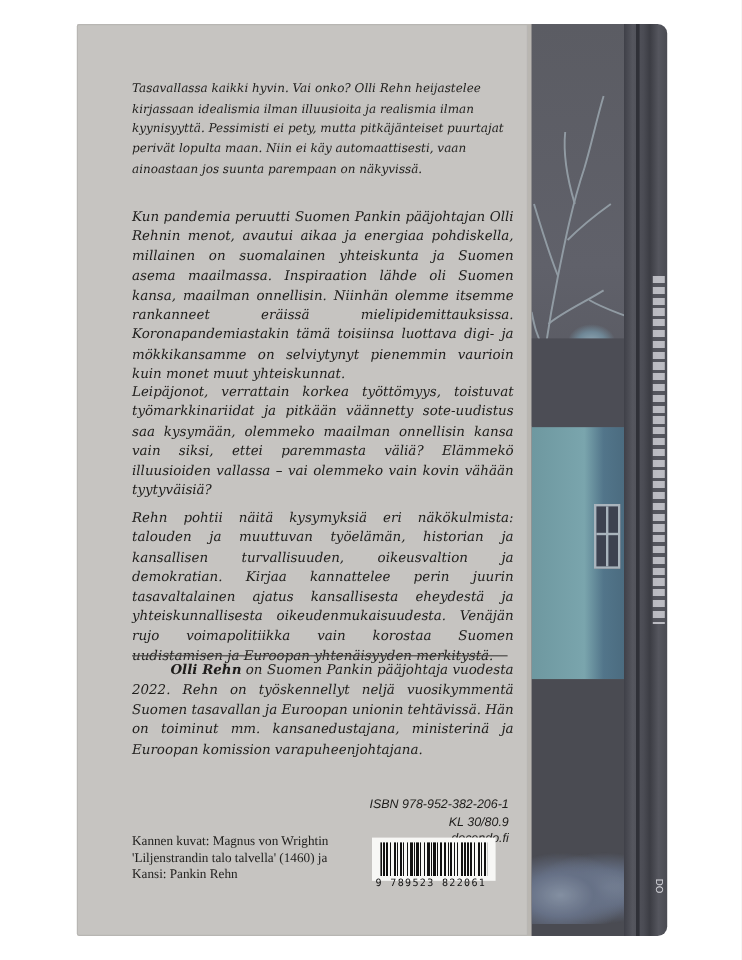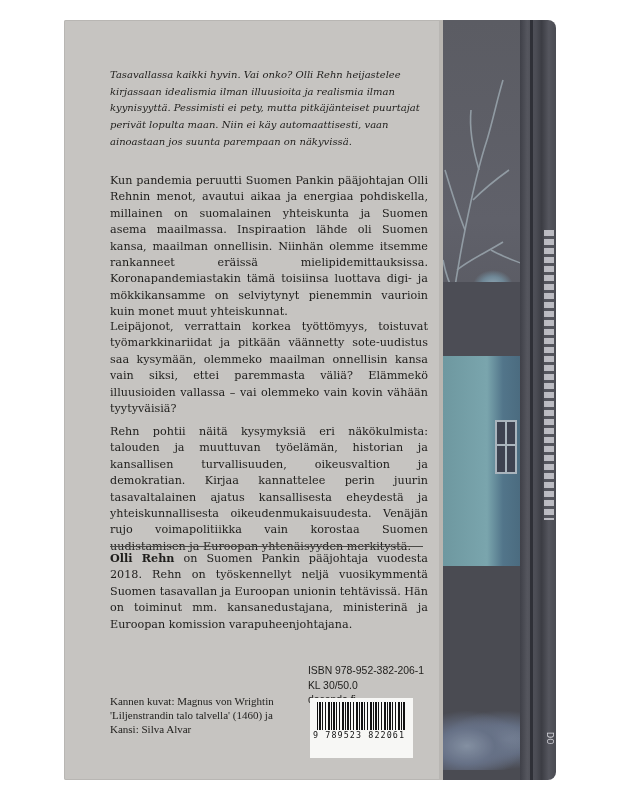--- a/index.html
+++ b/index.html
@@ -38,34 +38,34 @@
     background: linear-gradient(90deg, #3f4048 0%, #55565e 20%, #4b4c54 45%, #3c3d44 60%, #55565e 80%, #4a4b52 100%);
     border-radius: 0 8px 8px 0;
   }
   .spine-groove { position: absolute; left: 10px; top: 0; width: 3px; height: 100%; background: #2f3037; }
   .spine-title { position: absolute; right: 2px; top: 210px; width: 10px; height: 290px;
     background: repeating-linear-gradient(180deg, #d6d6dc 0px, #d6d6dc 6px, #55565e 6px, #55565e 9px); opacity: 0.8; }
   .spine-publisher { position: absolute; right: 2px; top: 712px; font-family: "DejaVu Sans", sans-serif; font-size: 8px; color: #d6d6dc; writing-mode: vertical-rl; }
 
   .branches { position: absolute; left: 0; top: 0; width: 80px; height: 335px; }
 
-  .text-block { position: absolute; left: 46px; width: 318px; color: #1e1d1b; font-size: 11.2px; line-height: 16.4px; }
+  .text-block { position: absolute; left: 46px; width: 318px; color: #1e1d1b; font-size: 11.2px; line-height: 16.4px; font-style: italic; }
   .text-block p { margin: 0; }
   .intro { top: 47px; font-style: italic; font-size: 10px; line-height: 16.7px; }
   .para1 { top: 153px; text-align: justify; }
   .para2 { top: 299px; text-align: justify; }
   .para3 { top: 404px; text-align: justify; }
   .divider { position: absolute; left: 46px; top: 526px; width: 313px; height: 1px; background: #4a4946; }
   .author { top: 530px; text-align: justify; }
-  .author strong { font-weight: bold; }
+  .author strong { font-weight: bold; margin-left: 32px; }
 
-  .meta { position: absolute; right: 16px; top: 644px; text-align: left; font-family: "Liberation Sans", sans-serif; font-size: 10.4px; line-height: 14.5px; color: #1e1d1b; }
+  .meta { position: absolute; right: 16px; top: 644px; text-align: right; font-family: "Liberation Sans", sans-serif; font-size: 10.4px; line-height: 14.5px; color: #1e1d1b; font-style: italic; }
   .credits { position: absolute; left: 46px; top: 674px; font-family: Liberation Serif, serif; font-size: 11px; line-height: 14px; color: #1e1d1b; }
 
-  .barcode-box { position: absolute; left: 246px; top: 678px; width: 103px; height: 60px; background: #f7f7f5; }
+  .barcode-box { position: absolute; left: 246px; top: 678px; width: 103px; height: 36px; background: #f7f7f5; }
   .barcode-bars { position: absolute; left: 7px; top: 4px; width: 89px; height: 28px;
     background: repeating-linear-gradient(90deg,
       #111 0px, #111 1px, #f7f7f5 1px, #f7f7f5 2px, #111 2px, #111 4px, #f7f7f5 4px, #f7f7f5 5px,
       #111 5px, #111 6px, #f7f7f5 6px, #f7f7f5 8px, #111 8px, #111 9px, #f7f7f5 9px, #f7f7f5 11px,
       #111 11px, #111 13px, #f7f7f5 13px, #f7f7f5 14px); }
   .barcode-digits { position: absolute; left: 3px; top: 32px; width: 97px; font-family: "DejaVu Sans Mono", monospace; font-size: 8.4px; letter-spacing: 1.1px; color: #111; white-space: nowrap; }
 </style>
 </head>
 <body>
 
@@ -85,33 +85,33 @@
       <p>Leipäjonot, verrattain korkea työttömyys, toistuvat työmarkkinariidat ja pitkään väännetty sote-uudistus saa kysymään, olemmeko maailman onnellisin kansa vain siksi, ettei paremmasta väliä? Elämmekö illuusioiden vallassa – vai olemmeko vain kovin vähään tyytyväisiä?</p>
     </div>
 
     <div class="text-block para3">
       <p>Rehn pohtii näitä kysymyksiä eri näkökulmista: talouden ja muuttuvan työelämän, historian ja kansallisen turvallisuuden, oikeusvaltion ja demokratian. Kirjaa kannattelee perin juurin tasavaltalainen ajatus kansallisesta eheydestä ja yhteiskunnallisesta oikeudenmukaisuudesta. Venäjän rujo voimapolitiikka vain korostaa Suomen uudistamisen ja Euroopan yhtenäisyyden merkitystä.</p>
     </div>
 
     <div class="divider"></div>
 
     <div class="text-block author">
-      <p><strong>Olli Rehn</strong><span> on Suomen Pankin pääjohtaja vuodesta 2018. Rehn on työskennellyt neljä vuosikymmentä Suomen tasavallan ja Euroopan unionin tehtävissä. Hän on toiminut mm. kansanedustajana, ministerinä ja Euroopan komission varapuheenjohtajana.</span></p>
+      <p><strong>Olli Rehn</strong><span> on Suomen Pankin pääjohtaja vuodesta 2022. Rehn on työskennellyt neljä vuosikymmentä Suomen tasavallan ja Euroopan unionin tehtävissä. Hän on toiminut mm. kansanedustajana, ministerinä ja Euroopan komission varapuheenjohtajana.</span></p>
     </div>
 
     <div class="meta">
       <div>ISBN 978-952-382-206-1</div>
-      <div>KL 30/50.0</div>
+      <div>KL 30/80.9</div>
       <div>docendo.fi</div>
     </div>
 
     <div class="credits">
       <div>Kannen kuvat: Magnus von Wrightin</div>
       <div>'Liljenstrandin talo talvella' (1460) ja</div>
-      <div>Kansi: Silva Alvar</div>
+      <div>Kansi: Pankin Rehn</div>
     </div>
 
     <div class="barcode-box">
       <div class="barcode-bars"></div>
       <div class="barcode-digits">9 789523 822061</div>
     </div>
   </div>
 
   <div class="art-panel">
     <div class="art-sky"></div>

